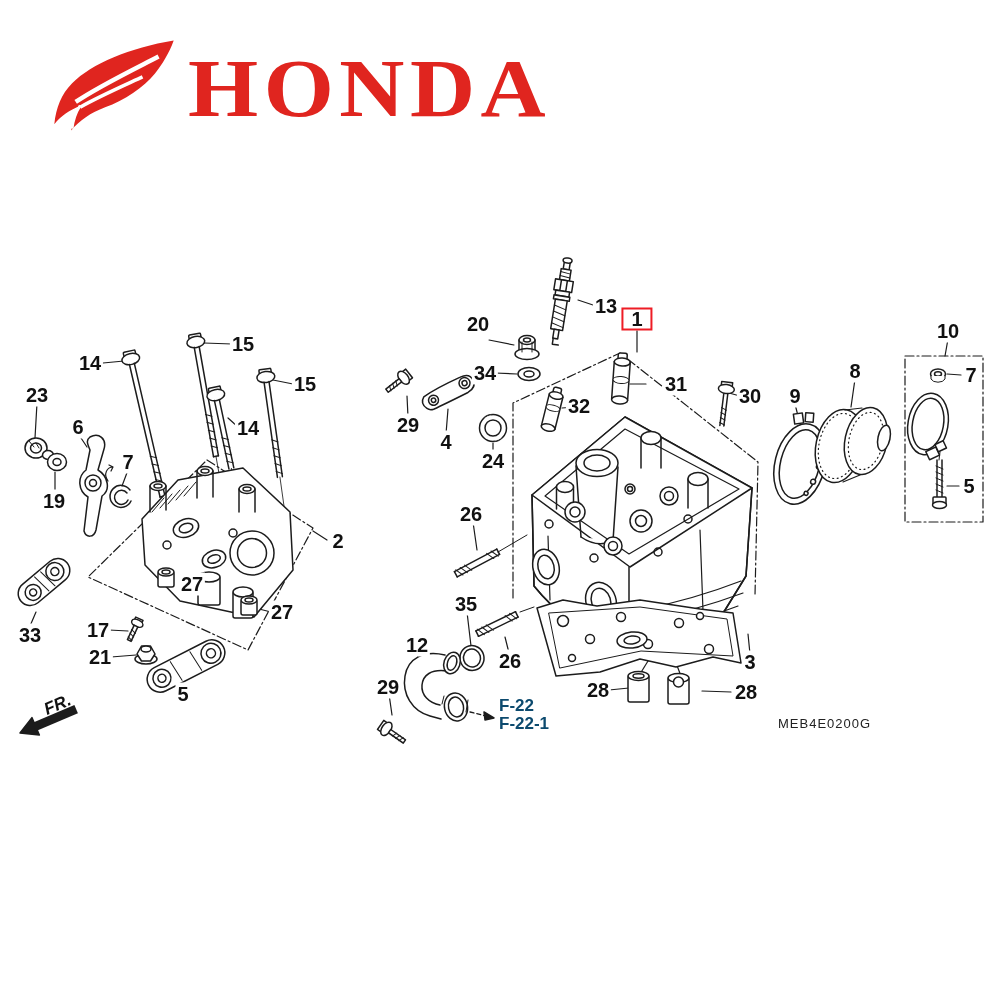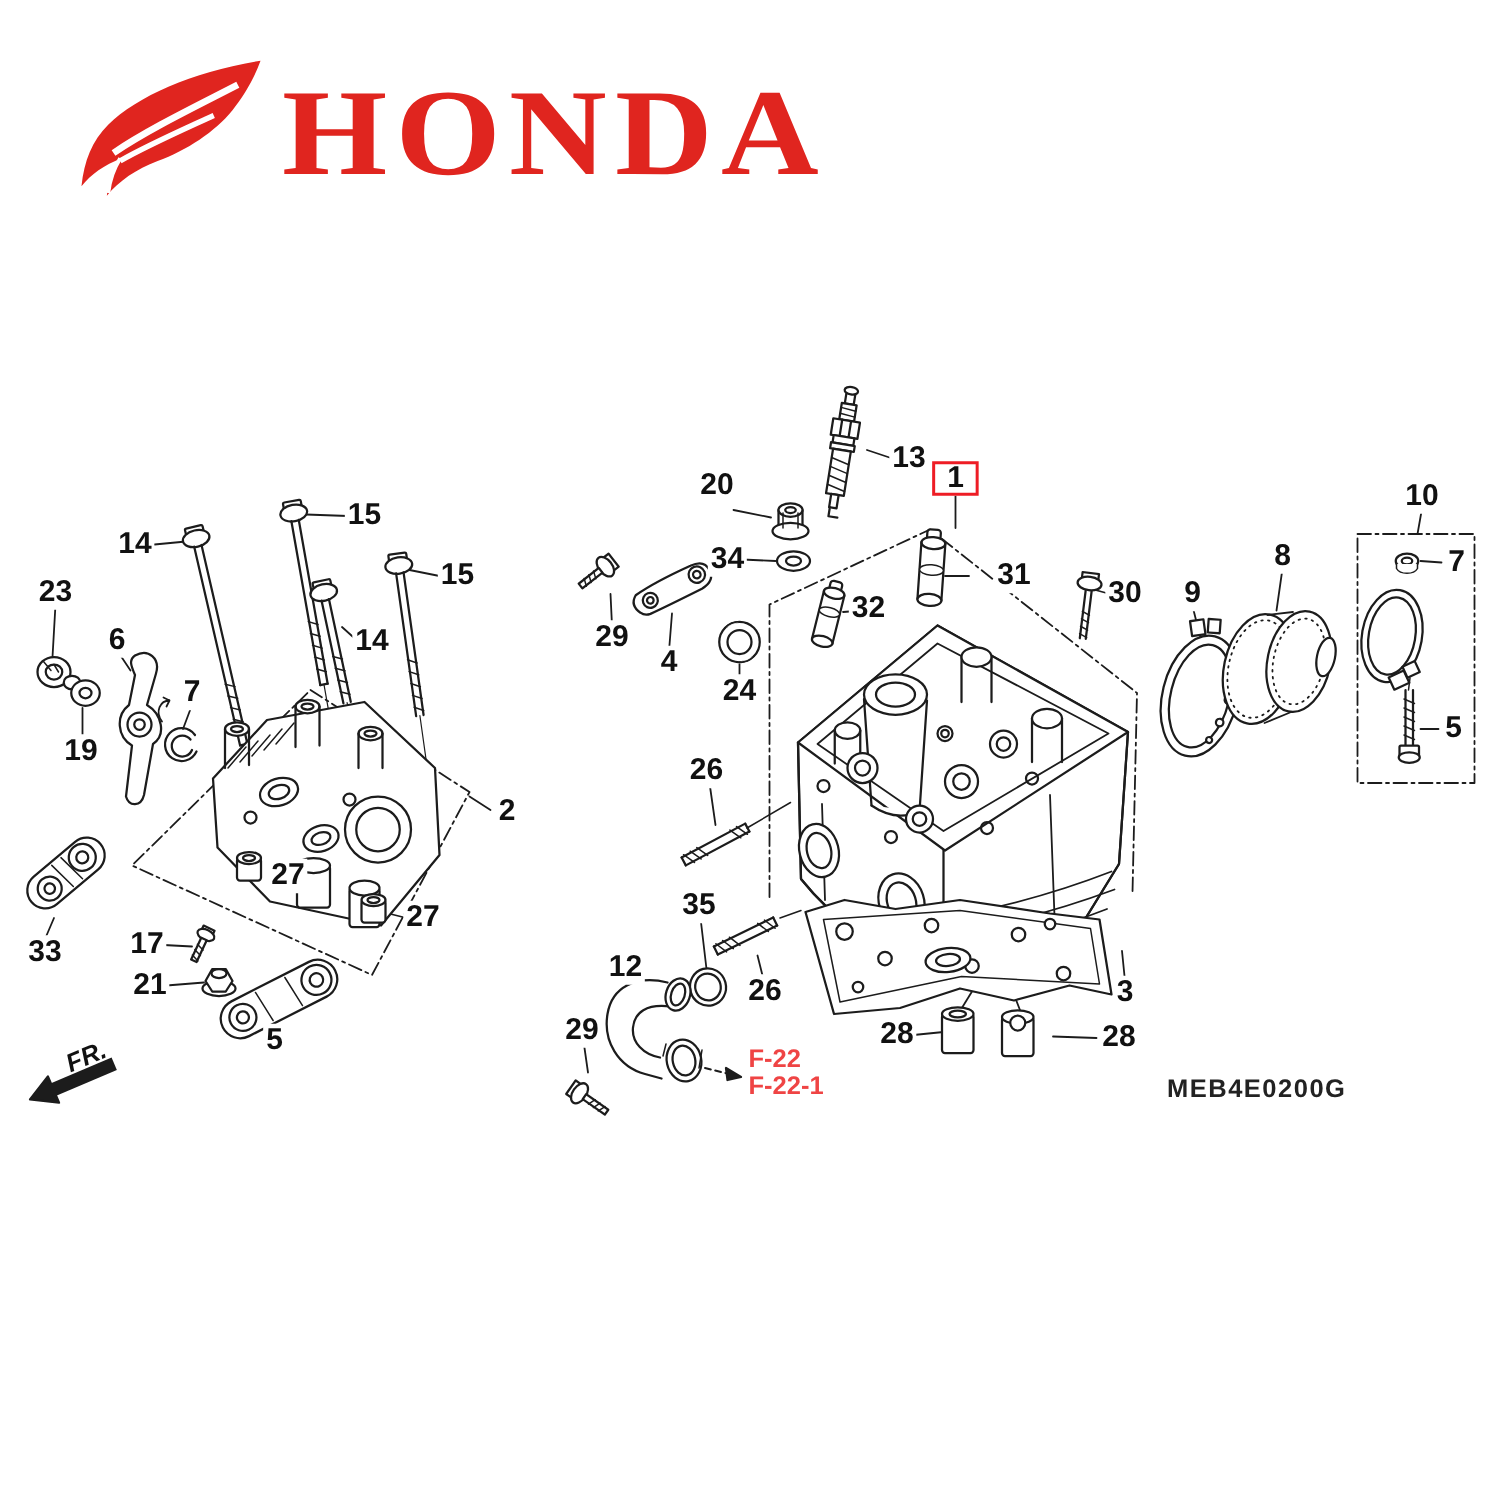--- a/index.html
+++ b/index.html
@@ -8,22 +8,22 @@
   .stage{position:relative;width:1000px;height:1000px;background:#fff;}
   svg.art{position:absolute;left:0;top:0;}
   .logo{position:absolute;left:50px;top:36px;display:flex;align-items:flex-start;}
   .wing{color:var(--red);margin-right:10px;}
   .logo-text{color:var(--red);font-family:"Liberation Serif",serif;font-weight:bold;
              font-size:82px;line-height:1.0;letter-spacing:5px;transform:scaleX(1.1);
              transform-origin:left top;margin-top:12px;}
   .pl{position:absolute;transform:translate(-50%,-50%);font-weight:bold;font-size:20px;
       color:#111;white-space:nowrap;z-index:5;background:#fff;padding:0 2px;}
   .pl.hl{border:2.5px solid var(--hl);padding:0 8px;font-size:20px;line-height:19px;}
-  .ref{position:absolute;font-weight:bold;font-size:17px;color:#ef4444;line-height:1.0;z-index:5;}
-  .code{position:absolute;font-weight:bold;font-size:17px;color:#222;letter-spacing:1px;z-index:5;}
+  .ref{position:absolute;font-weight:bold;font-size:17px;color:#0c4a6e;line-height:1.0;z-index:5;}
+  .code{position:absolute;font-weight:normal;font-size:13px;color:#222;letter-spacing:1px;z-index:5;}
   .fr{position:absolute;left:44px;top:695px;font-weight:bold;font-style:italic;
       font-size:17px;color:#111;transform:rotate(-23deg);z-index:5;}
 </style>
 </head>
 <body>
 
 <div class="stage">
 
   <div class="logo">
     <svg class="wing" width="128" height="98" viewBox="0 0 140 110">

